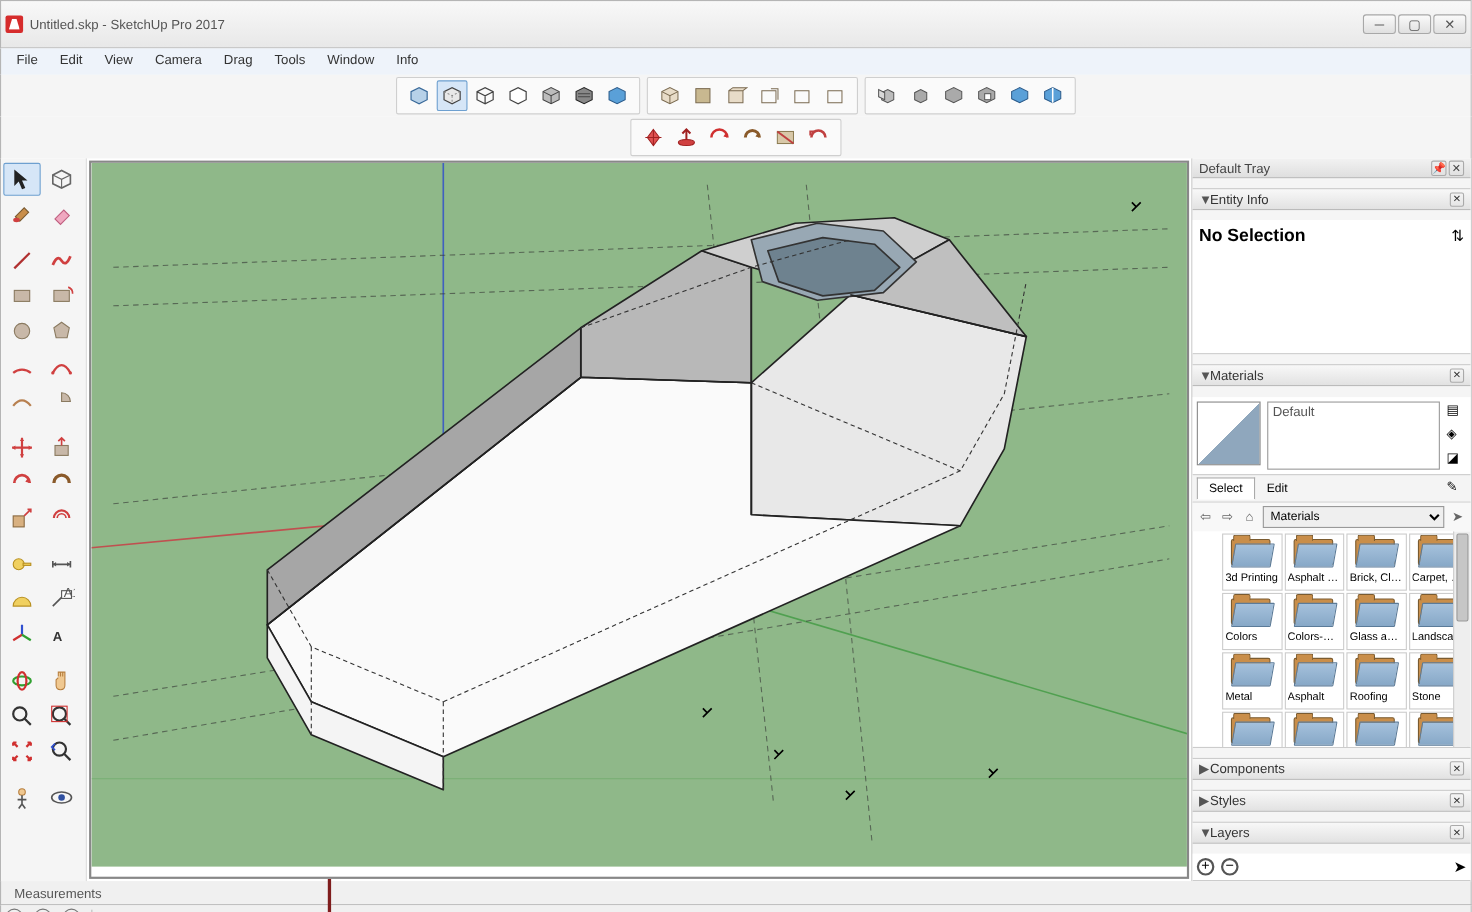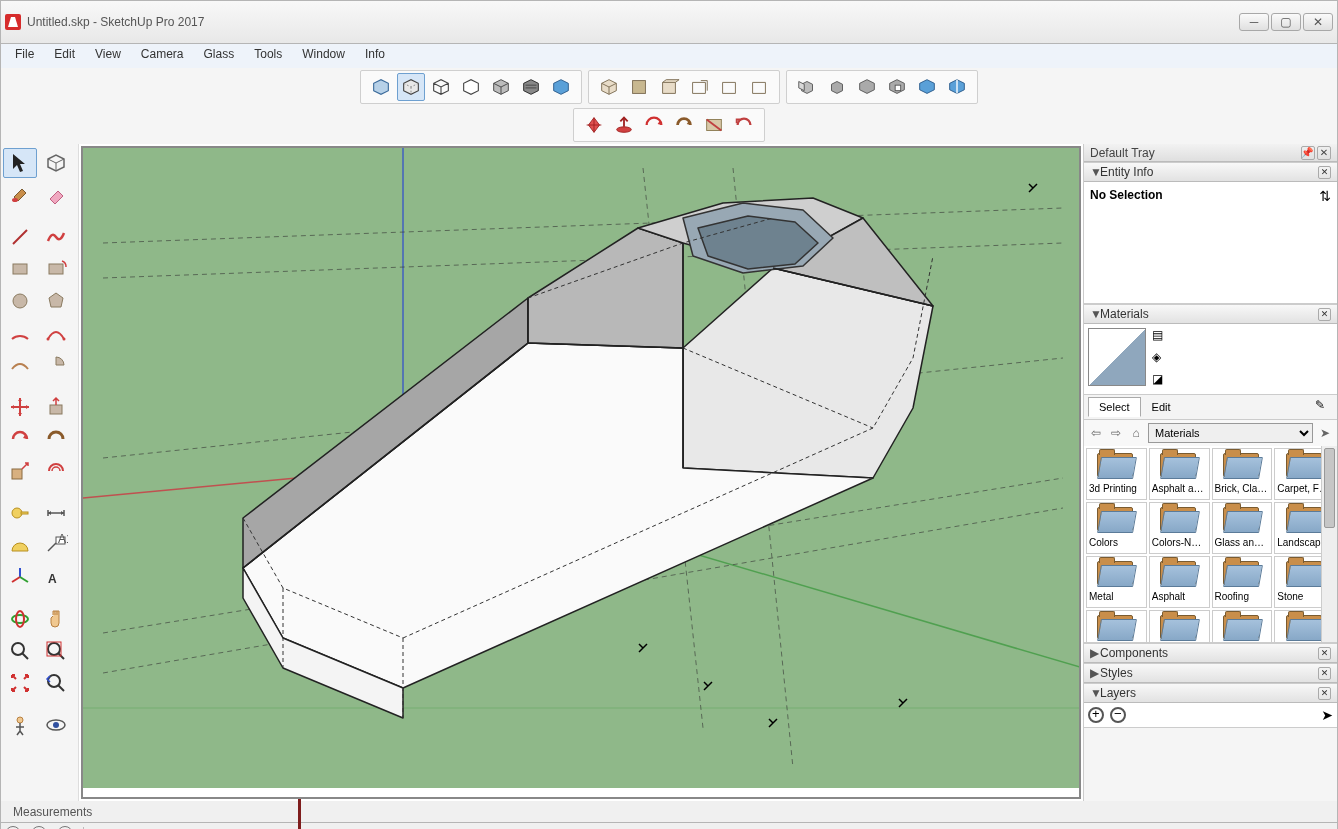--- a/index.html
+++ b/index.html
@@ -29,31 +29,31 @@
 .body { display: flex; height: calc(829px - 28px - 24px - 38px - 38px - 22px - 22px); border-left: 1px solid #b5b5b5; border-right: 1px solid #b5b5b5; }
 .ltoolbar { width: 78px; background: #f5f5f5; padding: 4px 2px; display: flex; flex-direction: column; gap: 2px; border-right: 1px solid #ddd; }
 .ltoolbar .row { display: flex; gap: 2px; }
 .ltoolbar .tbtn { width: 34px; height: 30px; }
 .ltoolbar .tbtn svg { width: 24px; height: 24px; }
 .ltoolbar .sep { height: 8px; }
 
 .viewport { flex: 1; position: relative; background: #fff; border: 2px solid #888; margin: 2px; overflow: hidden; }
 .viewport svg { position: absolute; left: 0; top: 0; }
 
-.tray { width: 254px; background: #f5f5f5; border-left: 1px solid #ccc; display: flex; flex-direction: column; overflow: hidden; }
+.tray { width: 254px; background: #f5f5f5; border-left: 1px solid #ccc; display: flex; flex-direction: column; overflow: hidden; justify-content: space-between; }
 .tray-header { height: 18px; background: linear-gradient(#f2f2f2,#dfdfdf); border-bottom: 1px solid #bbb; display: flex; align-items: center; padding: 0 6px; font-size: 11px; color: #444; }
 .tray-header .spacer { flex: 1; }
 .tray-header .pin, .tray-header .x { width: 14px; height: 14px; display: flex; align-items: center; justify-content: center; border: 1px solid #aaa; border-radius: 2px; margin-left: 2px; font-size: 10px; }
 .panel-hdr { height: 20px; background: linear-gradient(#f8f8f8,#e2e2e2); border-top: 1px solid #ccc; border-bottom: 1px solid #bbb; display: flex; align-items: center; padding: 0 6px; font-size: 11px; color: #333; cursor: default; }
 .panel-hdr .arrow { width: 10px; color: #555; }
 .panel-hdr .spacer { flex: 1; }
 .panel-hdr .x { width: 13px; height: 13px; border: 1px solid #aaa; border-radius: 2px; display: flex; align-items: center; justify-content: center; font-size: 9px; }
 .panel-body { background: #fff; border-bottom: 1px solid #ccc; }
 .entity-body { height: 122px; padding: 6px; }
-.entity-body .nosel { font-weight: bold; font-size: 12px; }
+.entity-body .nosel { font-weight: bold; font-size: 16px; }
 
 .mat-top { display: flex; padding: 4px; gap: 6px; }
 .mat-swatch { width: 58px; height: 58px; border: 1px solid #888; background: linear-gradient(135deg,#fff 50%,#8fa7bd 50%); }
 .mat-name { flex: 1; height: 18px; border: 1px solid #999; padding: 1px 4px; color: #555; background: #fff; }
 .mat-icons { display: flex; flex-direction: column; gap: 4px; }
 .mat-icons .mi { width: 18px; height: 18px; }
 .mat-tabs { display: flex; align-items: center; padding: 2px 4px; border-top: 1px solid #ccc; border-bottom: 1px solid #ccc; background: #f4f4f4; }
 .mat-tabs .tab { padding: 3px 10px; border: 1px solid transparent; font-size: 11px; }
 .mat-tabs .tab.active { background: #fff; border: 1px solid #aaa; border-bottom-color: #fff; }
 .mat-tabs .spacer { flex: 1; }
@@ -61,21 +61,21 @@
 .mat-nav { display: flex; align-items: center; gap: 4px; padding: 3px 4px; background: #f8f8f8; }
 .mat-nav .navb { width: 16px; height: 16px; display: flex; align-items: center; justify-content: center; color: #666; }
 .mat-nav select { flex: 1; height: 20px; border: 1px solid #999; font-size: 11px; padding: 0 2px; }
 .mat-grid { display: grid; grid-template-columns: repeat(4, 1fr); gap: 2px; padding: 2px; background: #fff; }
 .mat-cell { border: 1px solid #ccc; padding: 2px; display: flex; flex-direction: column; align-items: center; overflow: hidden; height: 52px; cursor: default; }
 .mat-cell .folder { width: 40px; height: 30px; position: relative; }
 .mat-cell .folder .back { position: absolute; width: 36px; height: 24px; background: #c98e4a; border: 1px solid #7a5b30; top: 2px; left: 1px; border-radius: 2px; }
 .mat-cell .folder .back::before { content: ""; position: absolute; width: 14px; height: 5px; background: #c98e4a; border: 1px solid #7a5b30; border-bottom: none; top: -5px; left: 1px; border-radius: 2px 2px 0 0; }
 .mat-cell .folder .front { position: absolute; width: 36px; height: 22px; background: linear-gradient(#a5c1dc,#87a8c7); border: 1px solid #5b7b99; top: 6px; left: 3px; transform: skewX(-10deg); border-radius: 1px; }
 .mat-cell .lbl { font-size: 10px; margin-top: 2px; white-space: nowrap; overflow: hidden; text-overflow: ellipsis; width: 100%; }
-.mat-grid-wrap { height: 196px; overflow: hidden; position: relative; }
+.mat-grid-wrap { height: 196px; overflow: hidden; position: relative; margin-left: 25px; }
 .mat-grid-wrap .vsb { position: absolute; right: 0; top: 0; bottom: 0; width: 16px; background: #eee; border-left: 1px solid #ccc; }
 .mat-grid-wrap .vsb .thumb { position: absolute; left: 2px; right: 2px; top: 2px; height: 80px; background: #c6c6c6; border: 1px solid #999; border-radius: 2px; }
 
 .layers-body { padding: 4px; display: flex; gap: 6px; align-items: center; }
 .layers-body .circ { width: 16px; height: 16px; border: 2px solid #555; border-radius: 50%; position: relative; }
 .layers-body .circ.plus::after { content: "+"; position: absolute; top: -3px; left: 2px; font-size: 13px; }
 .layers-body .circ.minus::after { content: "−"; position: absolute; top: -3px; left: 2px; font-size: 13px; }
 .layers-body .spacer { flex: 1; }
 .layers-body .rar { font-size: 14px; }
 
@@ -98,21 +98,21 @@
     <div class="winbtn">▢</div>
     <div class="winbtn">✕</div>
   </div>
 </div>
 
 <div class="menubar">
   <div class="mitem">File</div>
   <div class="mitem">Edit</div>
   <div class="mitem">View</div>
   <div class="mitem">Camera</div>
-  <div class="mitem">Glass</div>
+  <div class="mitem">Drag</div>
   <div class="mitem">Tools</div>
   <div class="mitem">Window</div>
   <div class="mitem">Info</div>
 </div>
 
 <div class="toprow">
 <div class="toolbar-top">
   <div class="tb-group">
     <div class="tbtn">
           <svg viewBox="0 0 24 24">
@@ -594,20 +594,23 @@
 
     <div class="panel-hdr">
       <span class="arrow">▼</span>
       <span>Materials</span>
       <span class="spacer"></span>
       <span class="x">✕</span>
     </div>
     <div class="panel-body">
       <div class="mat-top">
         <div class="mat-swatch"></div>
+        <div style="flex:1;display:flex;flex-direction:column;gap:4px;">
+          <div class="mat-name">Default</div>
+        </div>
         <div class="mat-icons">
           <span class="mi">▤</span>
           <span class="mi">◈</span>
           <span class="mi">◪</span>
         </div>
       </div>
       <div class="mat-tabs">
         <div class="tab active">Select</div>
         <div class="tab">Edit</div>
         <span class="spacer"></span>

